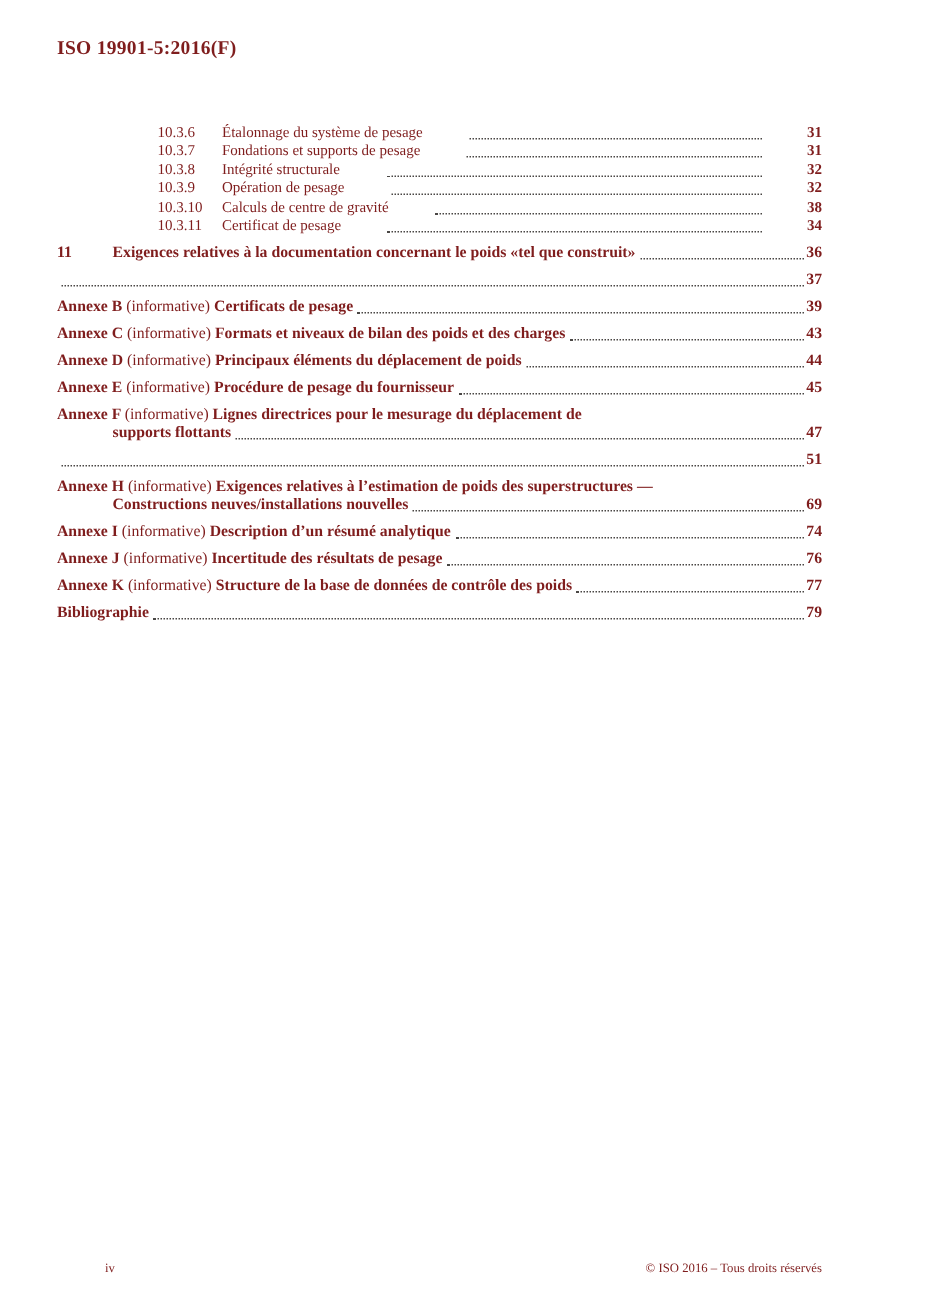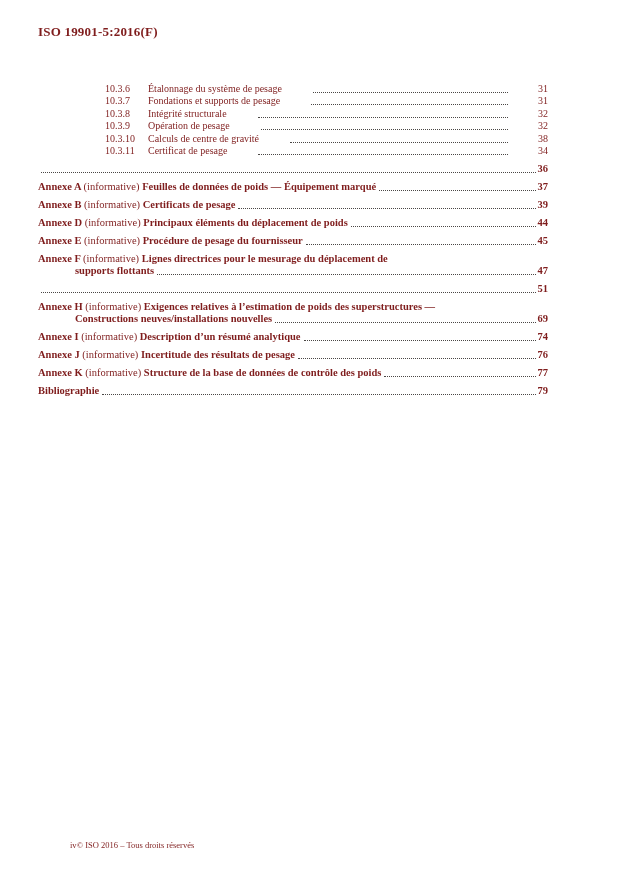--- a/index.html
+++ b/index.html
@@ -49,41 +49,42 @@
   .toc-entry.sub {
     font-size: 10px;
     line-height: 12.4px;
   }
   .toc-entry.sub .toc-line { padding-left: 67px; gap: 28px; }
   .toc-entry.sub .num {
     display: inline-block;
     width: 43px;
     white-space: nowrap;
   }
-  .toc-entry.sub .page-num { font-weight: normal; }
+  .toc-entry.sub .page-num { font-weight: bold; }
   
   .toc-entry.section, .toc-entry.annexe, .toc-entry.plain {
     font-size: 10.5px;
     line-height: 12px;
     margin-top: 6px;
     font-weight: bold;
   }
   .toc-entry.section .num {
     display: inline-block;
     width: 37px;
   }
   .toc-entry.annexe .qualifier { font-weight: normal; }
   .toc-entry .cont-line { padding-left: 37px; }
   .txt { white-space: normal; }
   .doc-footer {
     position: absolute;
     left: 38px;
     right: 72px;
     bottom: 26px;
     display: flex;
+    justify-content: space-between;
     align-items: baseline;
     font-size: 8.5px;
     padding-left: 32px;
   }
 </style>
 </head>
 <body>
 
 <div class="page">
   <div class="content">
@@ -128,36 +129,43 @@
         </div>
         <div class="toc-entry sub">
           <div class="toc-line">
             <span class="txt"><span class="num">10.3.11</span><span class="label">Certificat de pesage</span></span>
             <span class="leader"></span>
             <span class="page-num">34</span>
           </div>
         </div>
         <div class="toc-entry section">
           <div class="toc-line">
+            <span class="txt"><span class="num">11</span><span class="label">Exigences relatives à la documentation concernant le poids «tel que construit»</span></span>
             <span class="leader"></span>
             <span class="page-num">36</span>
           </div>
         </div>
         <div class="toc-entry annexe">
           <div class="toc-line">
-            <span class="txt"><span class="prefix">Annexe A </span><span class="qualifier">(informative) </span><span class="label">Feuilles de données de poids — Équipement marqué</span></span>
             <span class="leader"></span>
             <span class="page-num">37</span>
           </div>
         </div>
         <div class="toc-entry annexe">
           <div class="toc-line">
             <span class="txt"><span class="prefix">Annexe B </span><span class="qualifier">(informative) </span><span class="label">Certificats de pesage</span></span>
             <span class="leader"></span>
             <span class="page-num">39</span>
+          </div>
+        </div>
+        <div class="toc-entry annexe">
+          <div class="toc-line">
+            <span class="txt"><span class="prefix">Annexe C </span><span class="qualifier">(informative) </span><span class="label">Formats et niveaux de bilan des poids et des charges</span></span>
+            <span class="leader"></span>
+            <span class="page-num">43</span>
           </div>
         </div>
         <div class="toc-entry annexe">
           <div class="toc-line">
             <span class="txt"><span class="prefix">Annexe D </span><span class="qualifier">(informative) </span><span class="label">Principaux éléments du déplacement de poids</span></span>
             <span class="leader"></span>
             <span class="page-num">44</span>
           </div>
         </div>
         <div class="toc-entry annexe">

